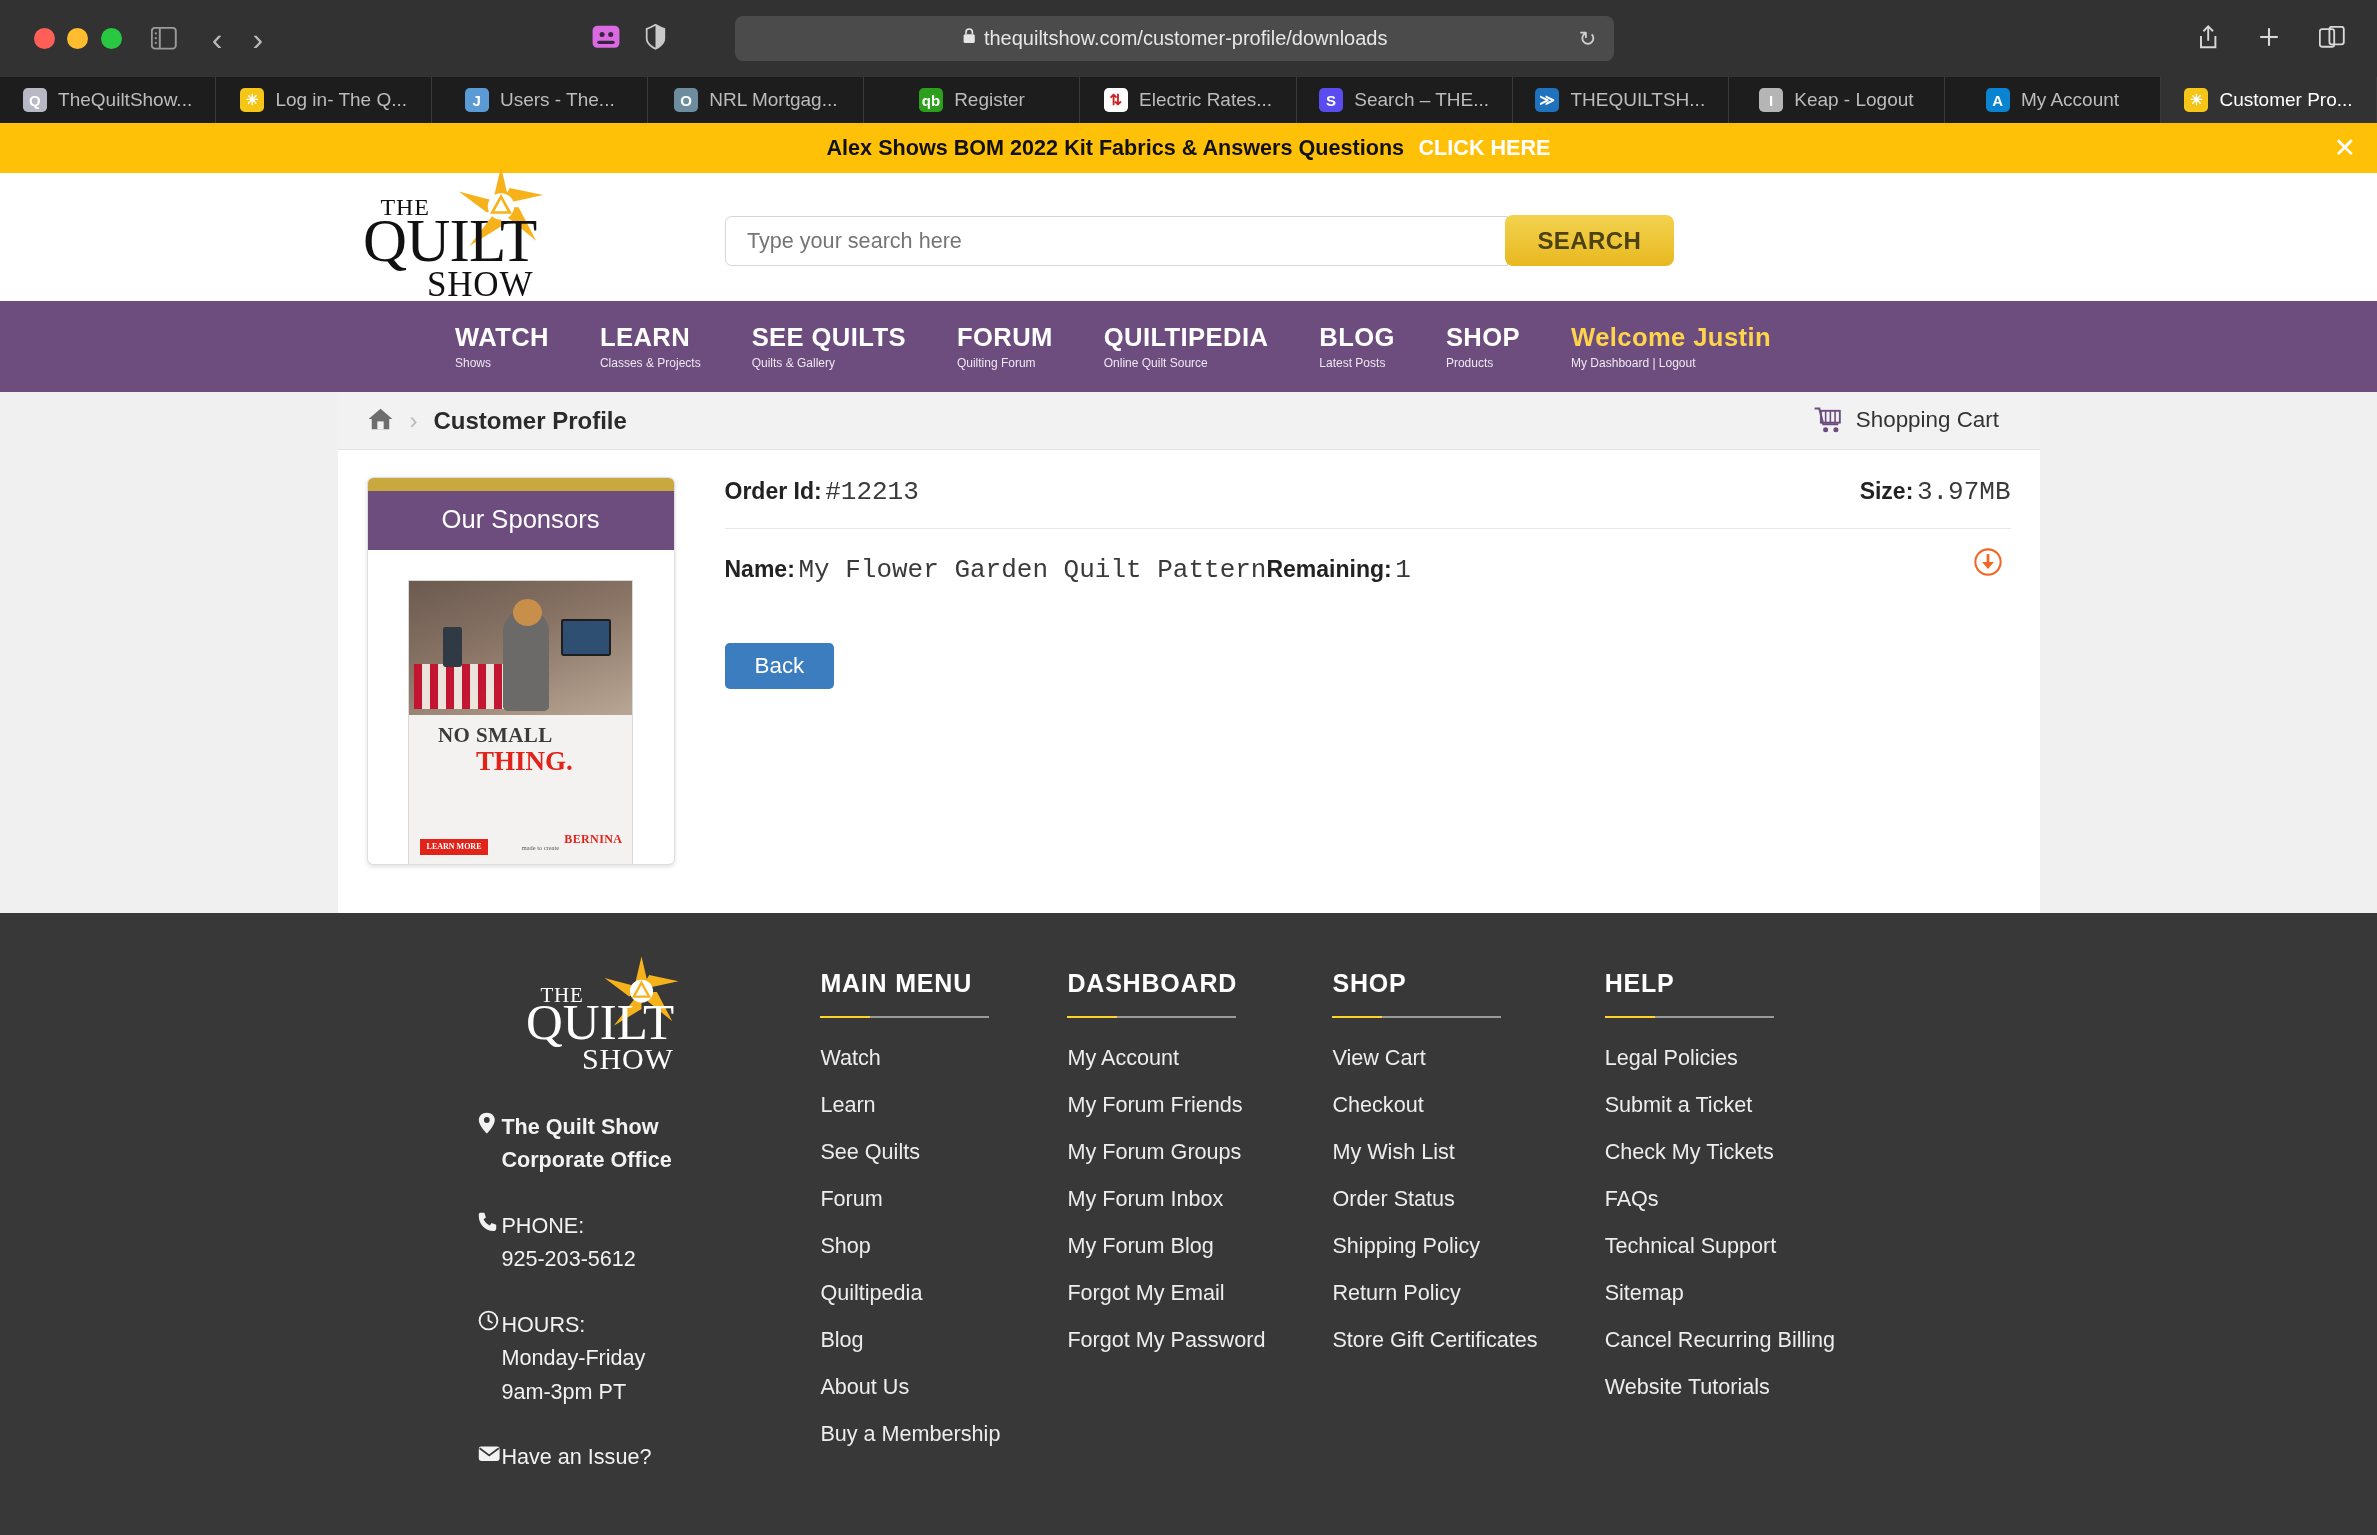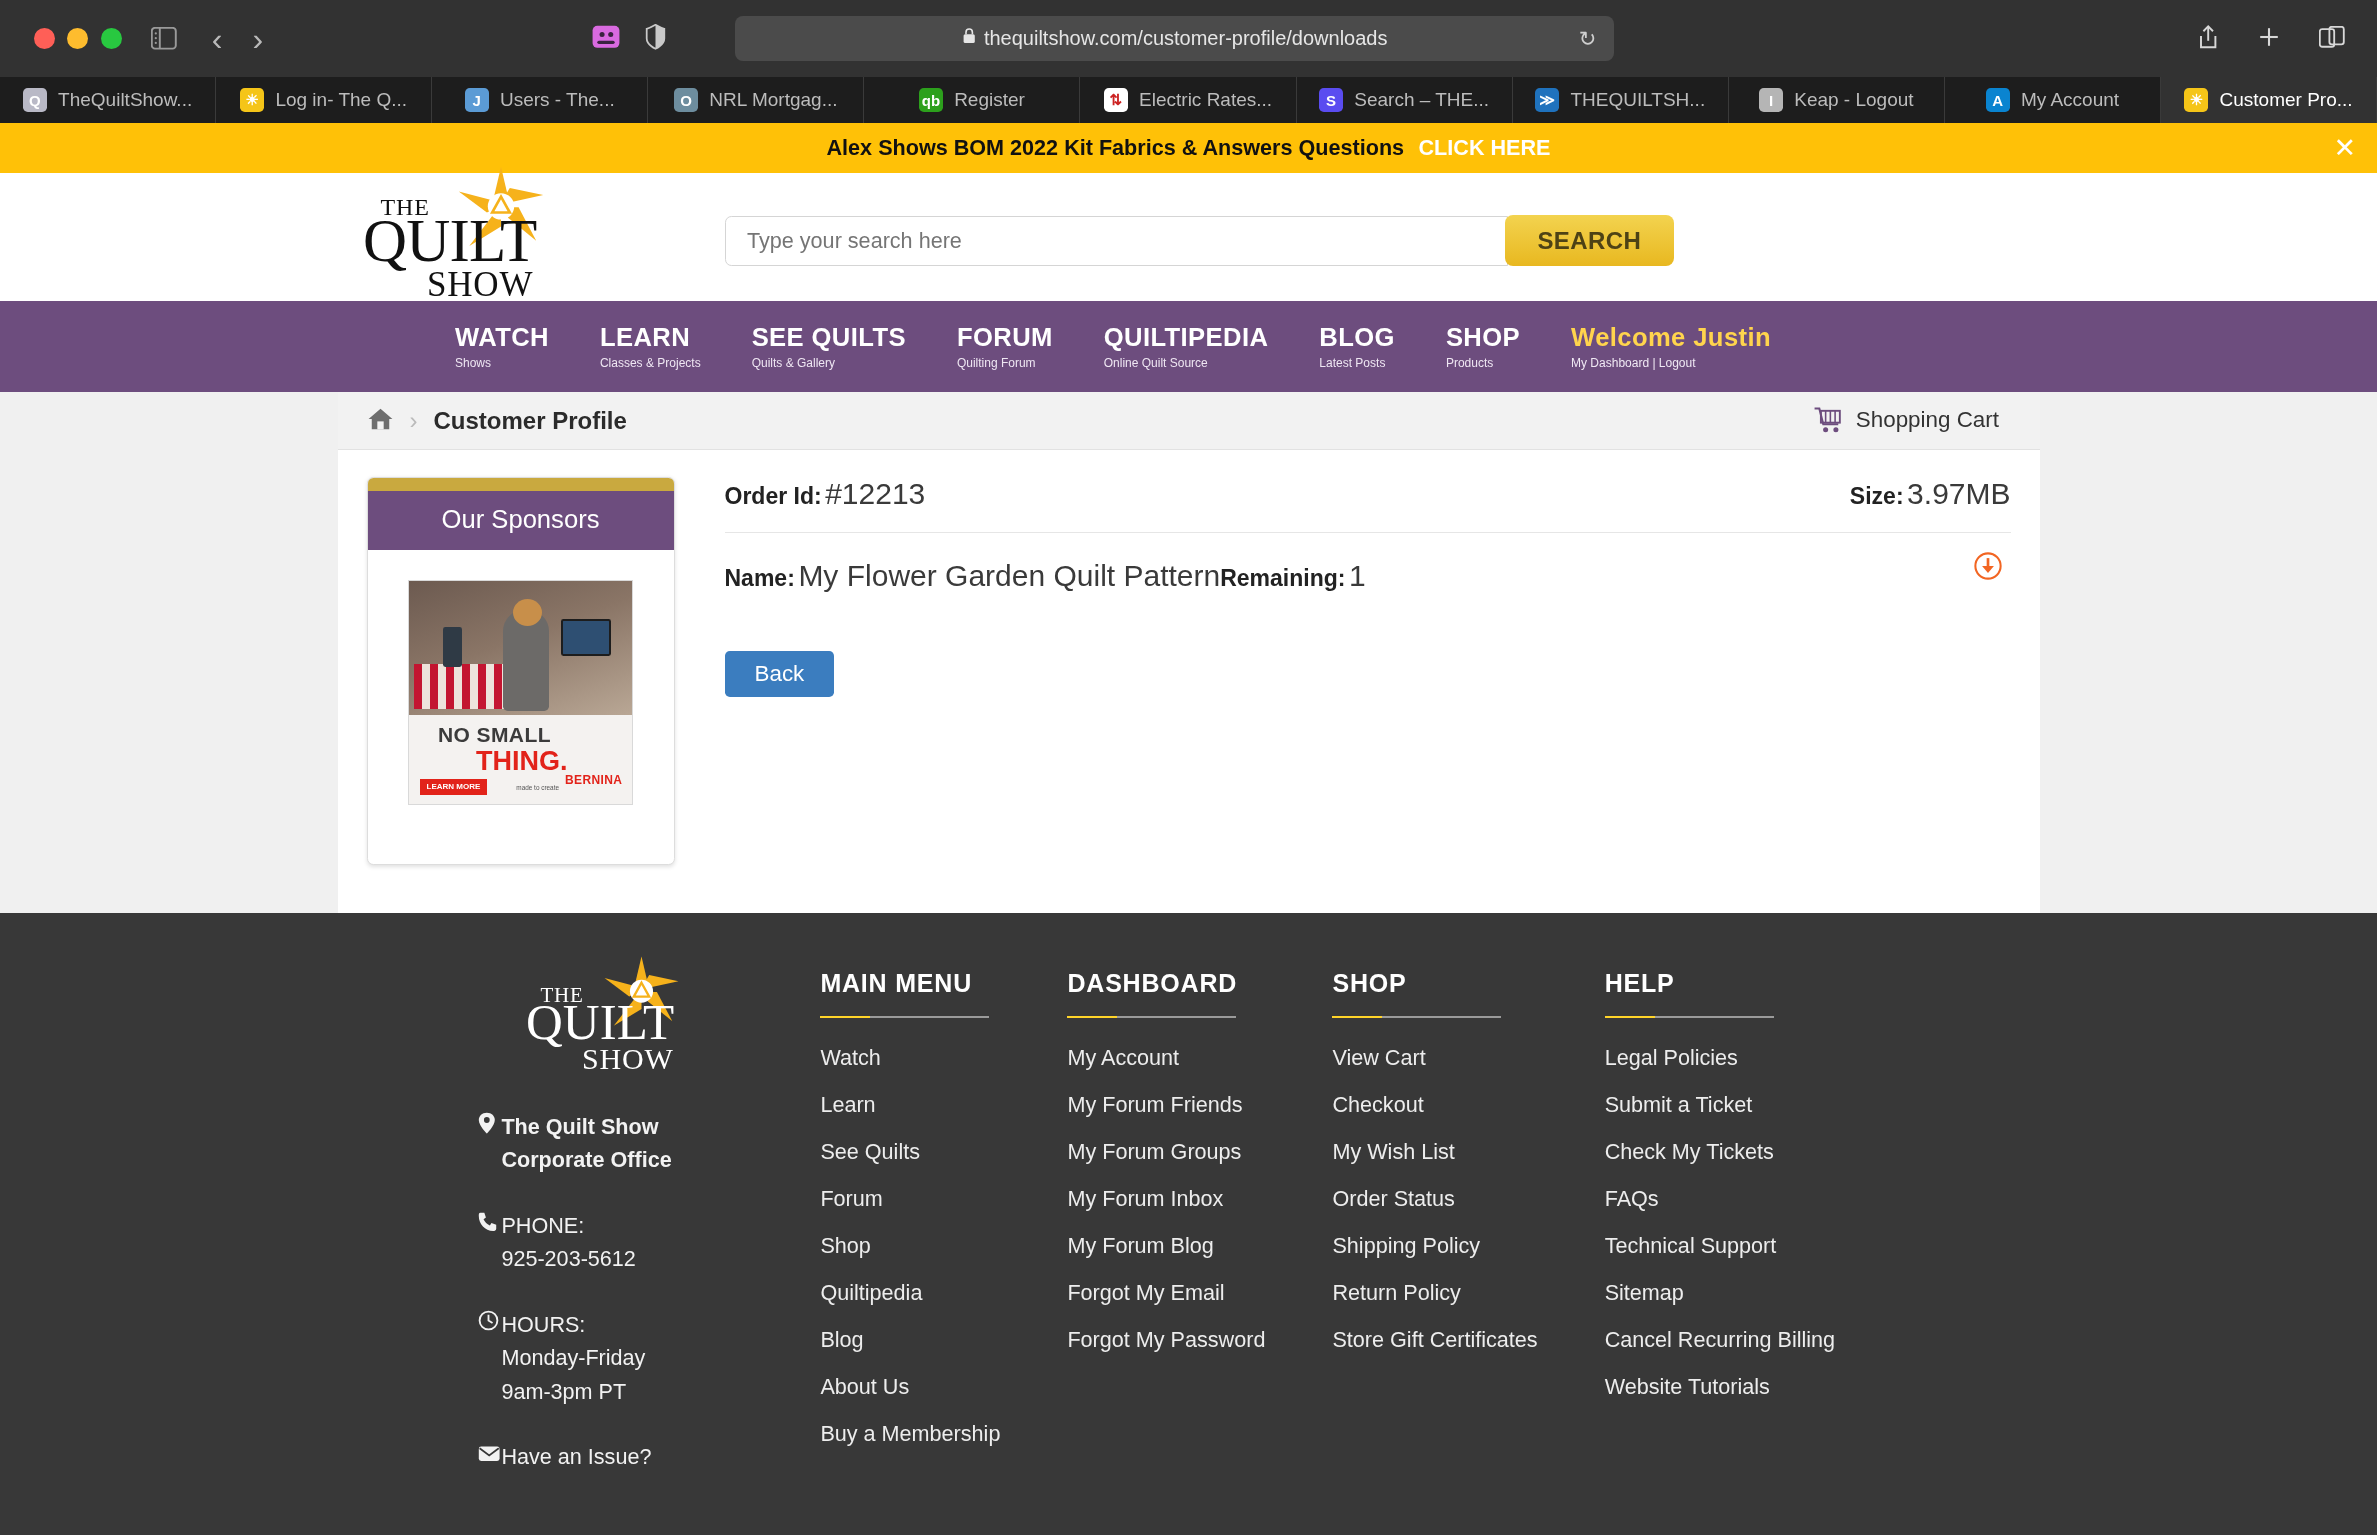--- a/index.html
+++ b/index.html
@@ -101,22 +101,22 @@
   .sponsors {
     width: 308px; border: 0.8px solid #ddd; border-radius: 6.4px; background: #fff;
     box-shadow: 0 1.6px 4px rgba(0,0,0,.12); overflow: hidden; flex: 0 0 auto; height: 388px;
   }
   .sponsors .topbar { height: 12.8px; background: #c9a93f; }
   .sponsors .hdr {
     background: #6d4d7e; color: #fff; text-align: center; font-size: 25.6px;
     padding: 14.4px 0 16px 0; font-weight: normal;
   }
   .sponsors .body { padding: 30px 22.4px; display: flex; justify-content: center; }
-  .ad { width: 225px; height: 225px; border: 0.8px solid #d9d9d9; background: #5eead4;
-        position: relative; overflow: hidden; }
+  .ad { width: 225px; height: 285px; border: 0.8px solid #d9d9d9; background: #5eead4;
+        position: relative; overflow: hidden; font-family: Liberation Serif, serif; }
   .ad .photo { position: absolute; top: 0; left: 0; right: 0; height: 134px;
                background: linear-gradient(160deg,#6c5a50 0%, #8a7566 45%, #b9a795 100%); }
   .ad .quiltpatch { position: absolute; left: 4.8px; top: 83px; width: 99px; height: 45px;
                     background:
                       repeating-linear-gradient(90deg,#c6102e 0 8px,#f2e9e2 8px 16px),
                       #c6102e; opacity: .95; }
   .ad .machine { position: absolute; left: 34px; top: 46px; width: 19px; height: 40px;
                  background: #2f3a45; border-radius: 2.4px; }
   .ad .screen { position: absolute; right: 21px; top: 38px; width: 50px; height: 37px;
                 background: #2e4f72; border: 2.4px solid #1d1d1d; border-radius: 2.4px; }
@@ -132,21 +132,21 @@
   .ad .learn { position: absolute; bottom: 9.6px; left: 11.2px; background: #e2231a; color: #fff;
                font-size: 8px; padding: 3.2px 6.4px; font-weight: bold; }
   .ad .bernina { position: absolute; bottom: 17px; right: 9.6px; color: #e2231a;
                  font-size: 12px; font-weight: bold; letter-spacing: 0.4px; }
   .ad .madeto { position: absolute; bottom: 12.8px; right: 73px; color: #555; font-size: 6.4px; }
 
   .details { flex: 1; padding-left: 50px; position: relative; }
   .row1 { display: flex; justify-content: space-between; align-items: baseline;
           padding-bottom: 21px; border-bottom: 0.8px solid #e6e6e6; }
   .lbl { font-weight: bold; color: #222; font-size: 23px; }
-  .val { color: #3a3a3a; font-size: 30px; }
+  .val { color: #3a3a3a; font-size: 26px; font-family: Liberation Mono, monospace; }
   .row2 { display: flex; padding-top: 25.6px; position: relative; }
   .name-block { min-width: 415px; }
   .dlicon { position: absolute; right: 8px; top: 17.6px; }
   .backbtn {
     margin-top: 58px; background: #3b7dbf; color: #fff; border: none; border-radius: 4.8px;
     font-size: 22.4px; padding: 10px 30px; cursor: pointer;
   }
 
   
   .ann {

